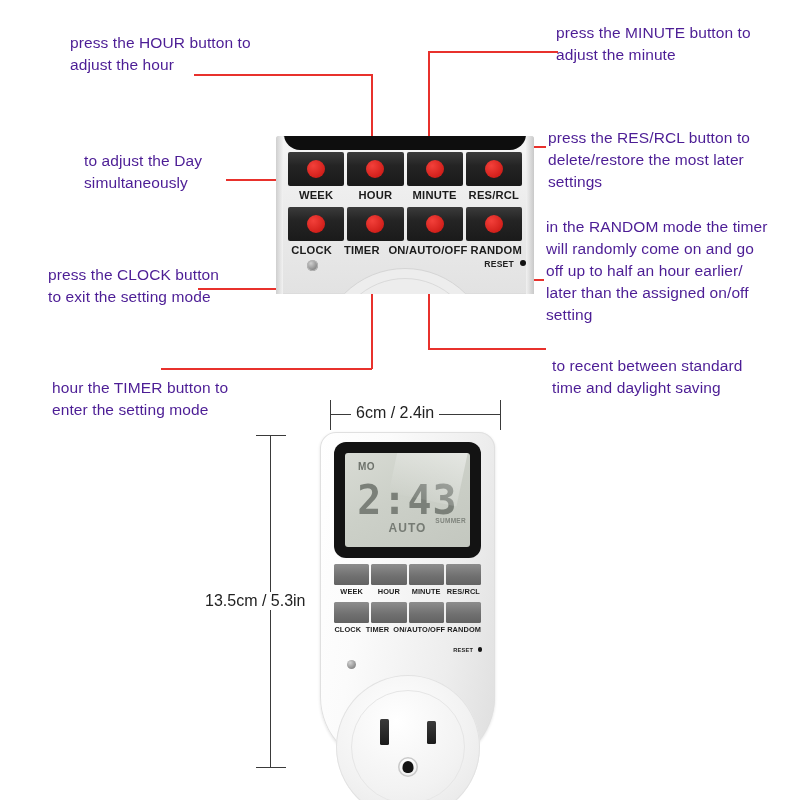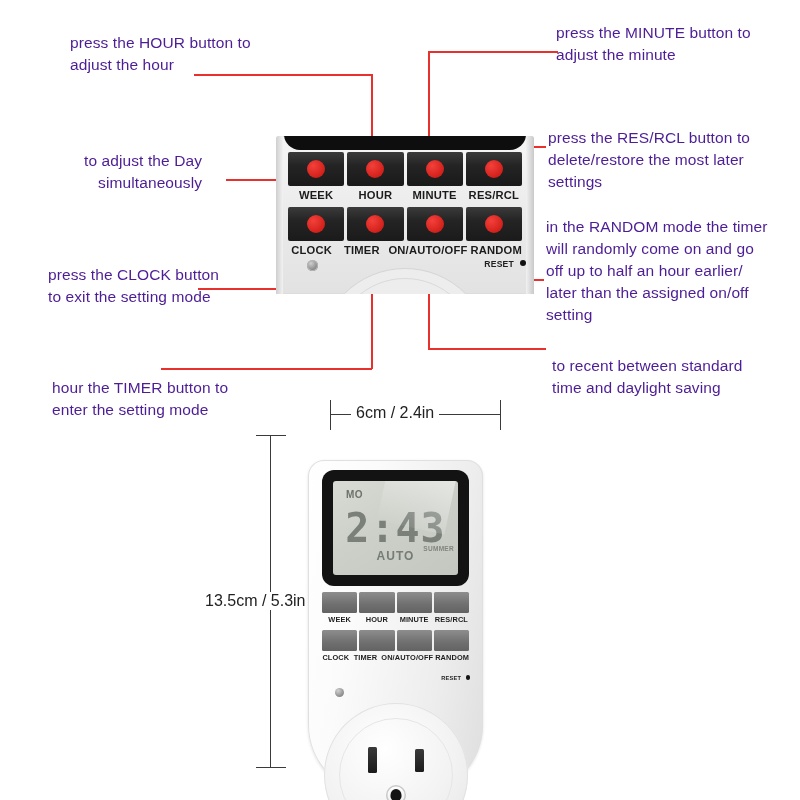--- a/index.html
+++ b/index.html
@@ -61,21 +61,21 @@
     position:absolute;left:50%;top:132px;transform:translateX(-50%);
     width:170px;height:170px;border-radius:50%;
     border:1px solid #d5d5d5;background:#ededed;
   }
   #panel .socketarc2{
     position:absolute;left:50%;top:142px;transform:translateX(-50%);
     width:142px;height:142px;border-radius:50%;border:1px solid #dadada;
   }
   
   #device{
-    position:absolute;left:308px;top:432px;width:175px;height:335px;margin-top:28px;
+    position:absolute;left:320px;top:432px;width:175px;height:335px;
   }
   #devbody{
     position:absolute;inset:0;
     background:linear-gradient(100deg,#ffffff 0%,#fbfbfb 30%,#ededed 72%,#dedede 100%);
     border-radius:16px 16px 70px 70px;
     box-shadow:inset 0 0 0 1px #e0e0e0, 0 1px 3px rgba(0,0,0,.12);
   }
   #lcdbezel{
     position:absolute;left:14px;top:10px;width:147px;height:116px;
     background:#131313;border-radius:12px;
@@ -137,21 +137,21 @@
 </style>
 </head>
 <body>
 
 <div class="ann" style="left:70px;top:32px;">press the HOUR button to
 adjust the hour</div>
 
 <div class="ann" style="left:556px;top:22px;">press the MINUTE  button to
 adjust the minute</div>
 
-<div class="ann" style="left:84px;top:150px;text-align:right;">to adjust  the Day
+<div class="ann" style="left:84px;top:150px;">to adjust  the Day
 simultaneously</div>
 
 <div class="ann" style="left:548px;top:127px;">press the RES/RCL  button to
 delete/restore the most later
 settings</div>
 
 <div class="ann" style="left:48px;top:264px;">press the CLOCK  button
 to exit the setting mode</div>
 
 <div class="ann" style="left:546px;top:216px;">in the RANDOM mode the timer

